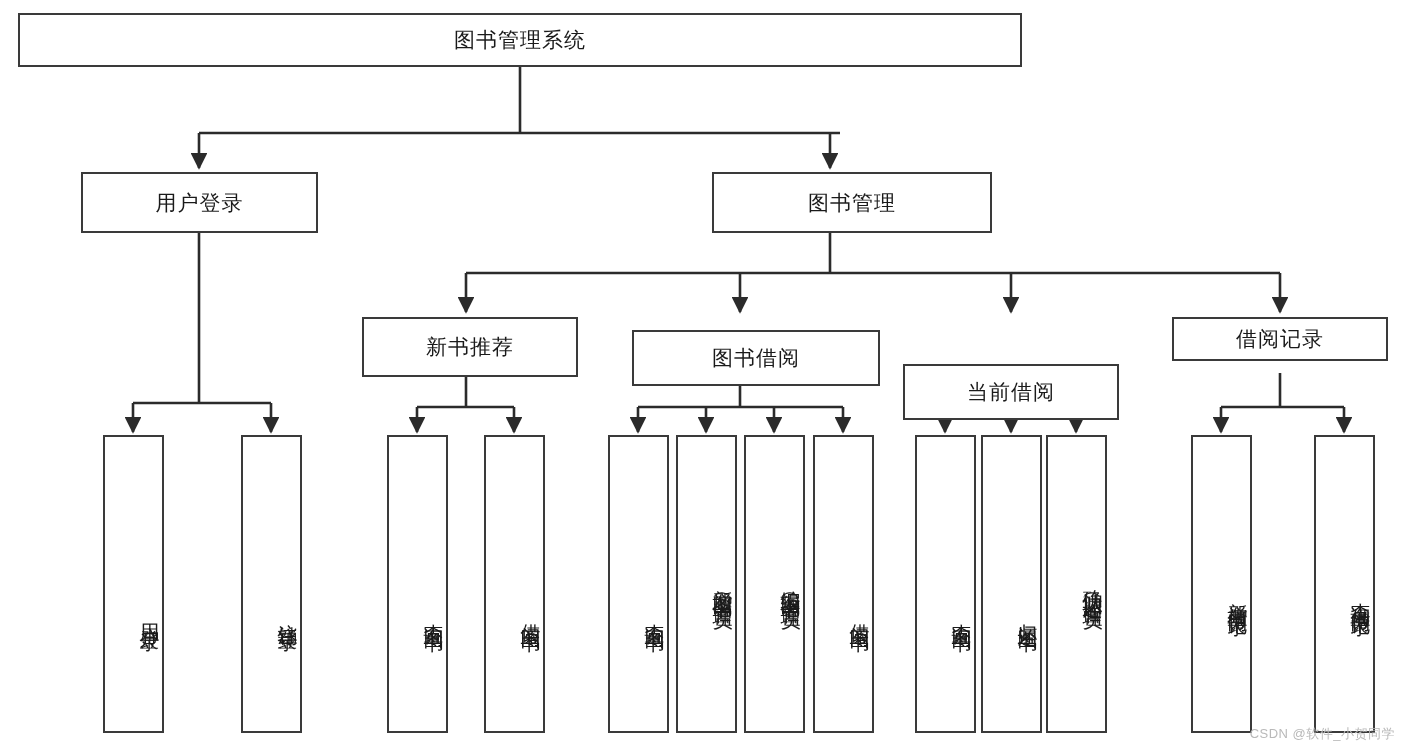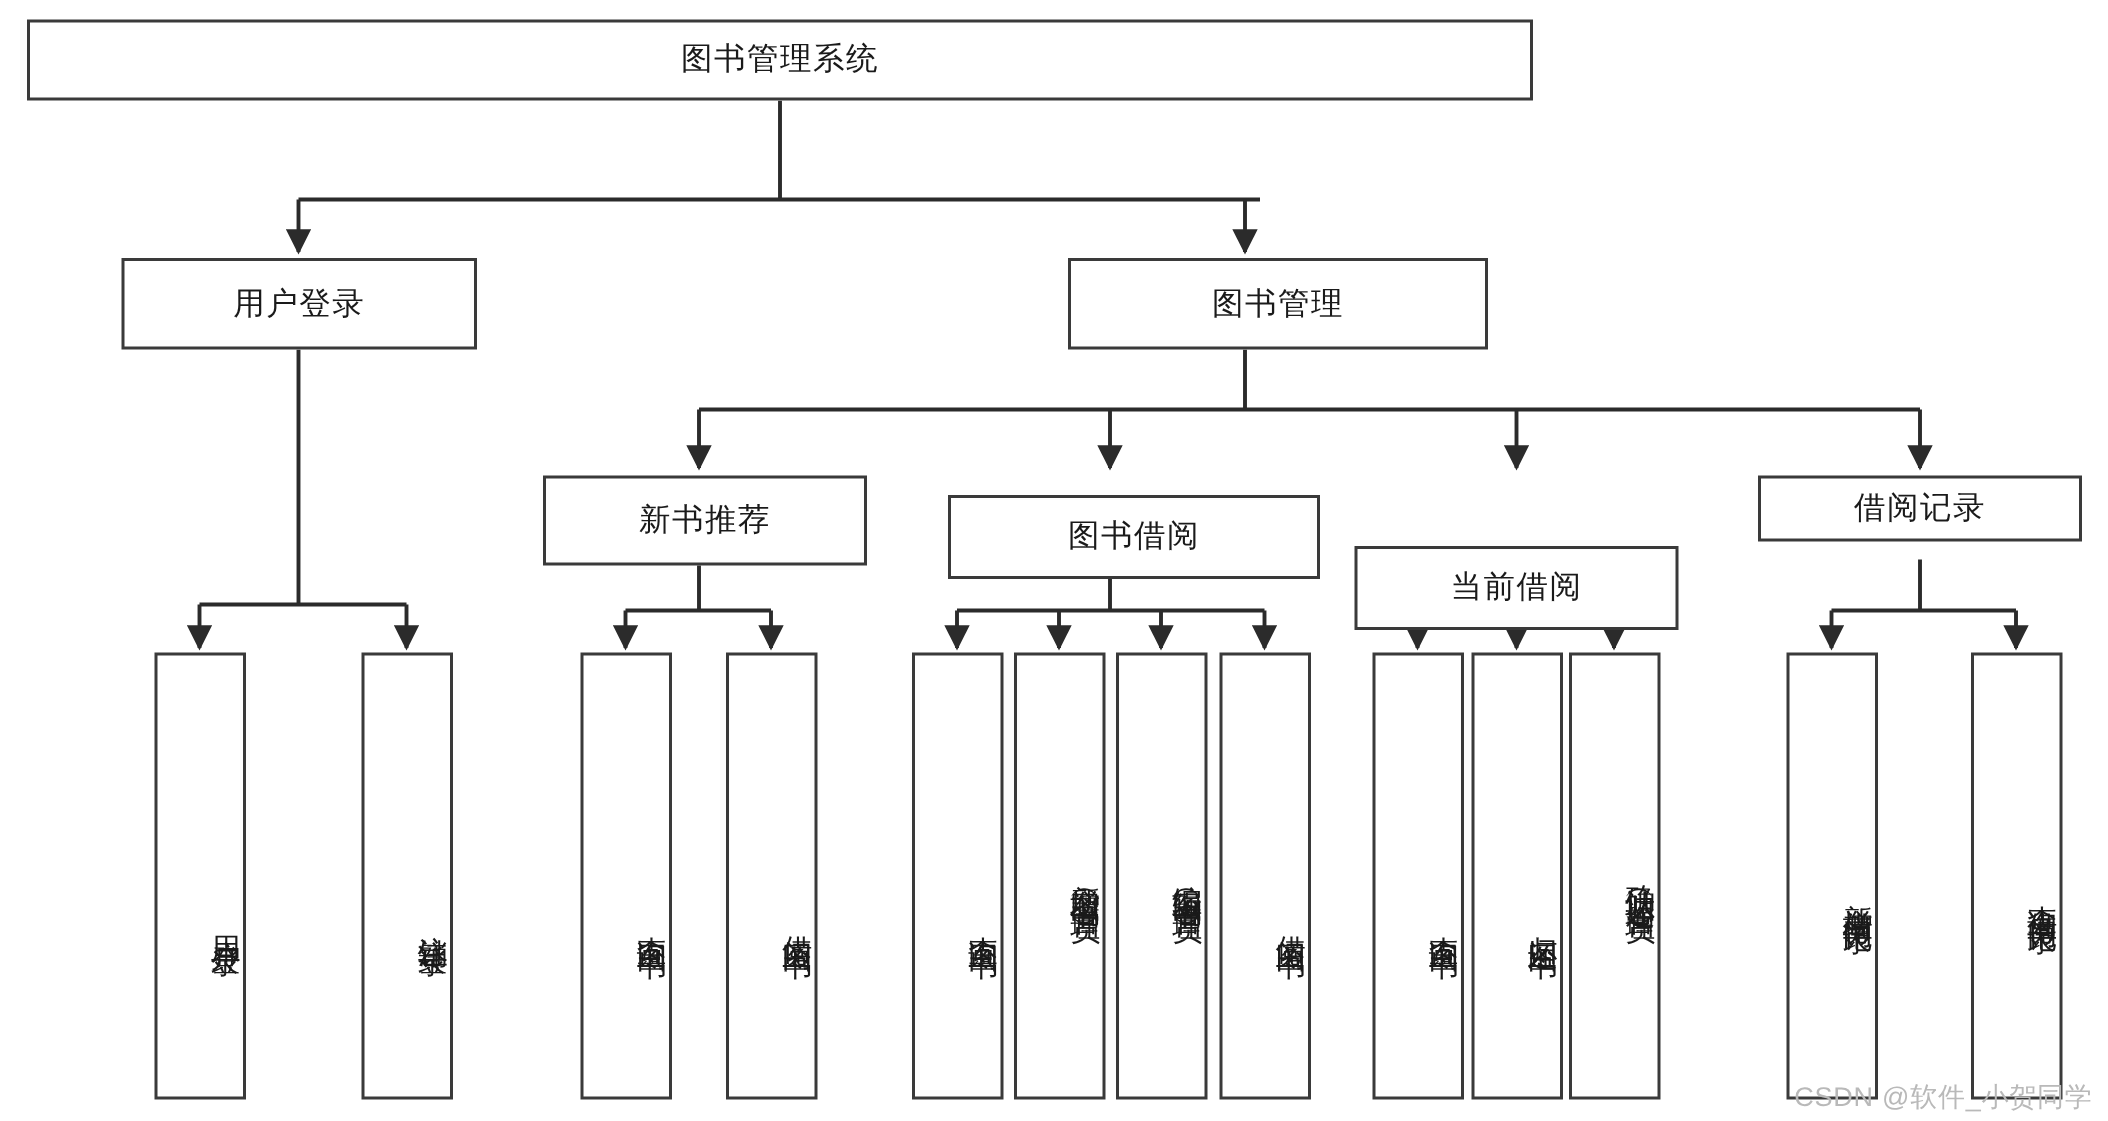--- a/index.html
+++ b/index.html
@@ -54,21 +54,21 @@
     display: block;
     white-space: pre-line;
   }
   .node.vert .label {
     white-space: nowrap;
   }
   .watermark {
     position: absolute;
     right: 10px;
     bottom: 4px;
-    font-size: 18px;
+    font-size: 13px;
     color: #b9b9b9;
     letter-spacing: 0.5px;
     white-space: nowrap;
     user-select: none;
   }
 </style>
 </head>
 <body>
 
 <div id="diagram-root">

